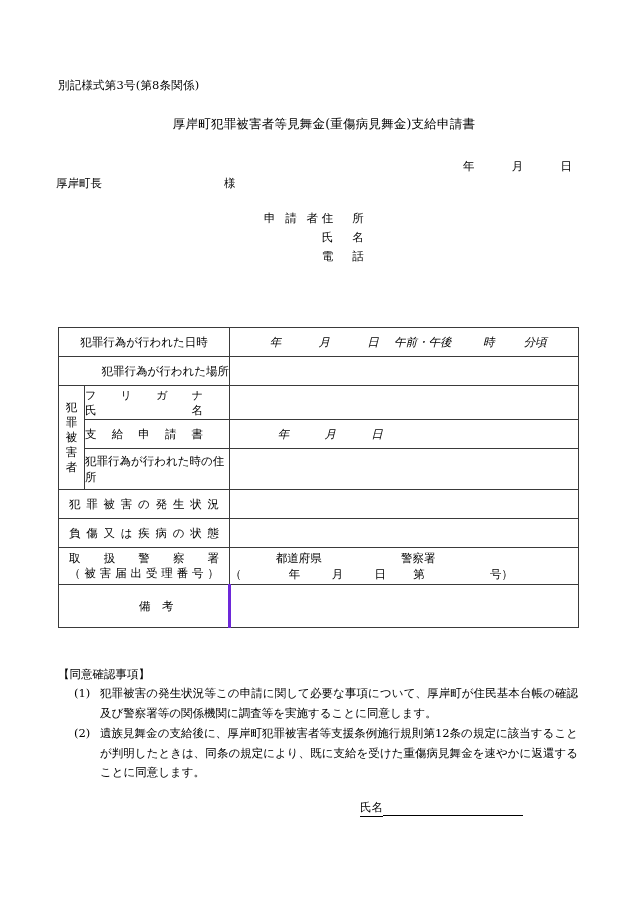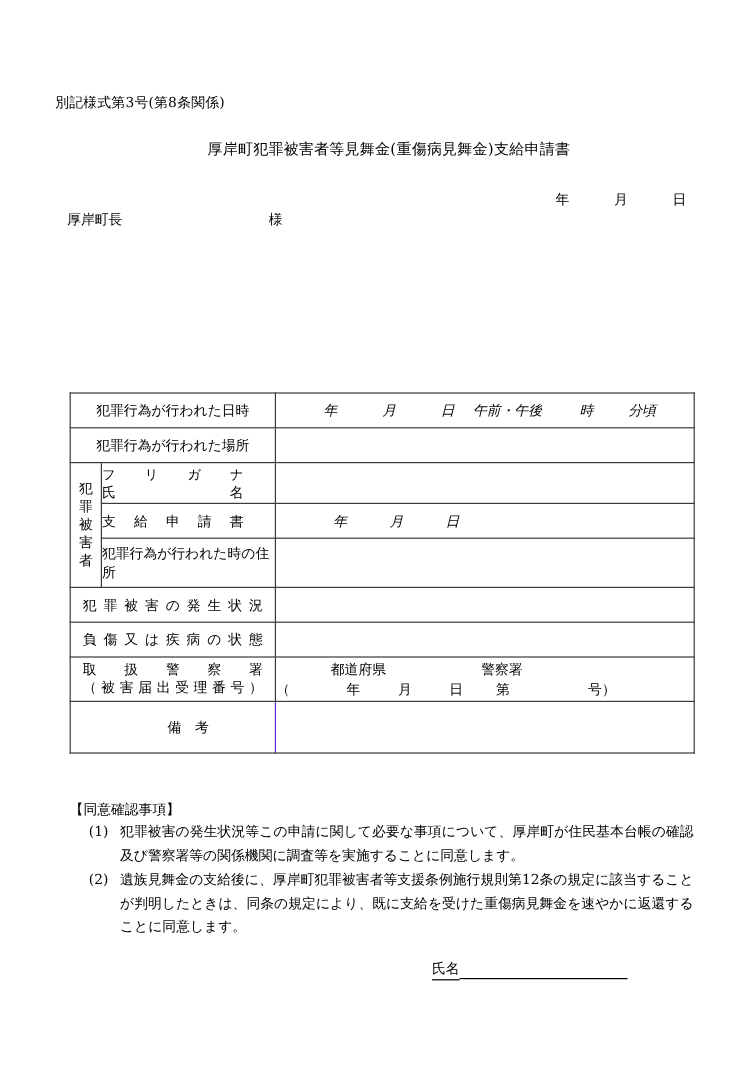--- a/index.html
+++ b/index.html
@@ -19,21 +19,21 @@
   .page {
     position: absolute;
     left: 0; top: 0;
     width: 630px;
     height: 903px;
   }
 
   
   .form-code {
     position: absolute;
-    left: 46px;
+    left: 58px;
     top: 78px;
     font-size: 11.5px;
     letter-spacing: 0.2px;
     white-space: nowrap;
   }
   .doc-title {
     position: absolute;
     left: 0;
     top: 116px;
     width: 630px;
@@ -255,20 +255,37 @@
     <span>年</span>
     <span class="gap-1"></span>
     <span>月</span>
     <span class="gap-2"></span>
     <span>日</span>
   </div>
 
   <div class="addressee">厚岸町長</div>
   <div class="addressee-sama">様</div>
 
+  <div class="applicant">
+    <div class="row">
+      <span class="lbl-applicant">申請者</span>
+      <span class="lbl-field">住　所</span>
+      <span></span>
+    </div>
+    <div class="row">
+      <span class="spacer-applicant"></span>
+      <span class="lbl-field">氏　名</span>
+      <span></span>
+    </div>
+    <div class="row">
+      <span class="spacer-applicant"></span>
+      <span class="lbl-field">電　話</span>
+      <span></span>
+    </div>
+  </div>
 
 
   <table class="form-table">
     <colgroup>
       <col style="width:26px">
       <col style="width:145px">
       <col style="width:349px">
     </colgroup>
     <tbody>
       <tr>
@@ -287,21 +304,21 @@
             <span>午前・午後</span>
             <span style="display:inline-block;width:24px"></span>
             <span>時</span>
             <span style="display:inline-block;width:22px"></span>
             <span>分頃</span>
           </span>
         </td>
       </tr>
 
       <tr>
-        <td class="lbl-cell" colspan="2" style="height:28px;">
+        <td class="lbl-cell" colspan="2" style="height:28px;text-align:right;">
           <span class="lbl-plain">犯罪行為が行われた場所</span>
         </td>
         <td class="val-cell"></td>
       </tr>
 
       <tr>
         <td class="vert-label" rowspan="3">
           <span>犯</span>
           <span>罪</span>
           <span>被</span>
@@ -373,21 +390,21 @@
             <span style="display:inline-block;width:20px"></span>
             <span>第</span>
             <span style="display:inline-block;width:58px"></span>
             <span>号）</span>
           </div>
         </td>
       </tr>
 
       <tr>
         <td class="lbl-cell" colspan="1" style="height:42px; border-right:none;"></td>
-        <td class="lbl-cell" style="border-left:none; border-right:1px solid #6d28d9;">
+        <td class="lbl-cell" style="border-left:none; border-right:3px solid #6d28d9;">
           <span class="lbl-plain">備　考</span>
         </td>
         <td class="val-cell"></td>
       </tr>
     </tbody>
   </table>
 
   <div class="consent-title">【同意確認事項】</div>
 
   <div class="consent-list">

